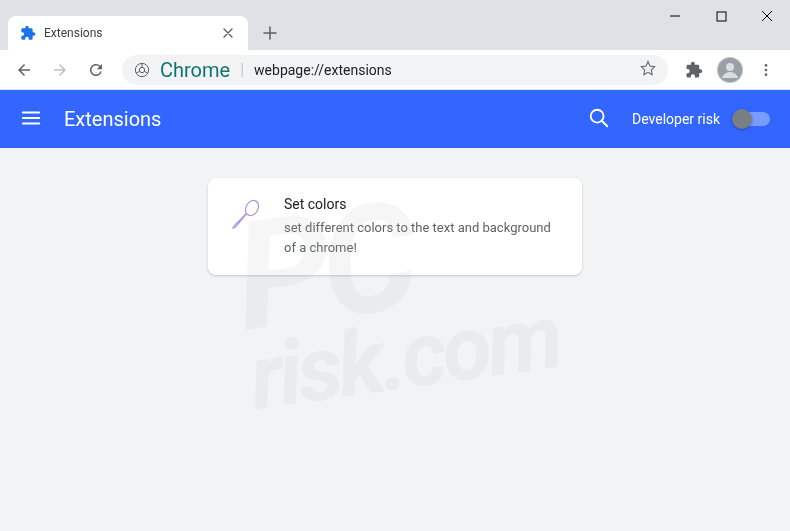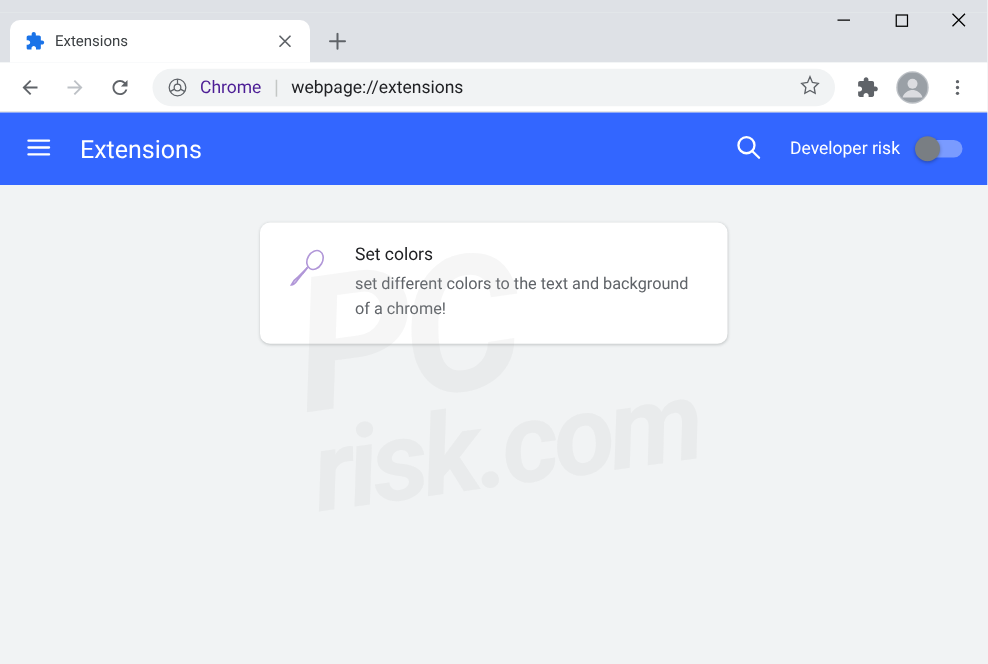--- a/index.html
+++ b/index.html
@@ -15,21 +15,21 @@
     .new-tab { width: 28px; height: 28px; display: flex; align-items: center; justify-content: center; margin-left: 8px; margin-bottom: 3px; color: #5f6368; cursor: pointer; border-radius: 50%; }
     .window-controls { position: absolute; top: 0; right: 0; display: flex; height: 40px; }
     .win-btn { width: 46px; height: 32px; display: flex; align-items: center; justify-content: center; color: #5f6368; cursor: pointer; }
     
     
     .toolbar { height: 40px; background: #fff; display: flex; align-items: center; padding: 0 8px; gap: 4px; border-bottom: 1px solid #e0e0e0; }
     .nav-btn { width: 32px; height: 32px; display: flex; align-items: center; justify-content: center; color: #5f6368; border-radius: 50%; cursor: pointer; }
     .nav-btn.disabled { color: #bdc1c6; cursor: default; }
     .omnibox { flex: 1; height: 30px; background: #f1f3f4; border-radius: 15px; display: flex; align-items: center; padding: 0 12px; gap: 10px; margin: 0 6px; }
     .omnibox-icon { width: 16px; height: 16px; color: #5f6368; display:flex; align-items:center; }
-    .omnibox-label { font-size: 14px; color: #4c1d95; }
+    .omnibox-label { font-size: 20px; color: #0f766e; }
     .omnibox-sep { color: #c4c7c5; }
     .omnibox-url { font-size: 14px; color: #202124; flex: 1; }
     .omnibox-star { color: #5f6368; }
     .toolbar-icon { width: 32px; height: 32px; display: flex; align-items: center; justify-content: center; color: #5f6368; cursor: pointer; }
     .avatar { width: 26px; height: 26px; border-radius: 50%; background: #bdc1c6; display: flex; align-items: center; justify-content: center; color: #fff; }
     
     
     .ext-header { height: 58px; background: #3366ff; display: flex; align-items: center; padding: 0 20px; color: #fff; }
     .menu-btn { width: 24px; height: 24px; cursor: pointer; margin-right: 20px; }
     .ext-title { font-size: 20px; font-weight: 400; flex: 1; }

